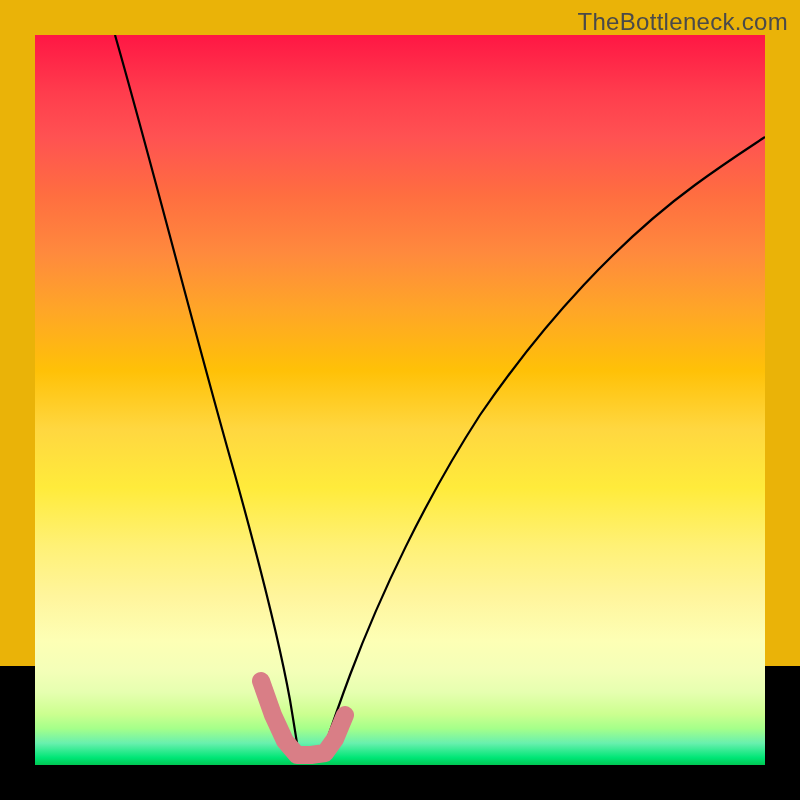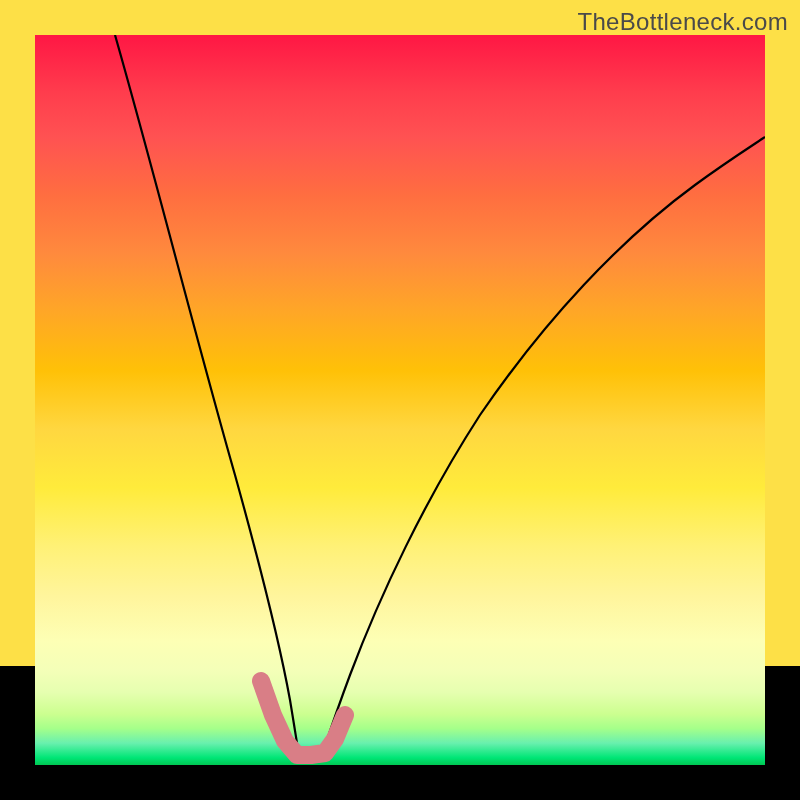--- a/index.html
+++ b/index.html
@@ -8,21 +8,21 @@
     width: 800px;
     height: 800px;
     background: #000;
     overflow: hidden;
     font-family: Arial, Helvetica, sans-serif;
   }
   .chart-container {
     position: relative;
     width: 800px;
     height: 666px;
-    background: #fde047;
+    background: #eab308;
   }
   .plot-area {
     position: absolute;
     left: 35px;
     top: 35px;
     width: 730px;
     height: 730px;
     background: linear-gradient(to bottom,
       #ff1744 0%,
       #ff3d4d 8%,

